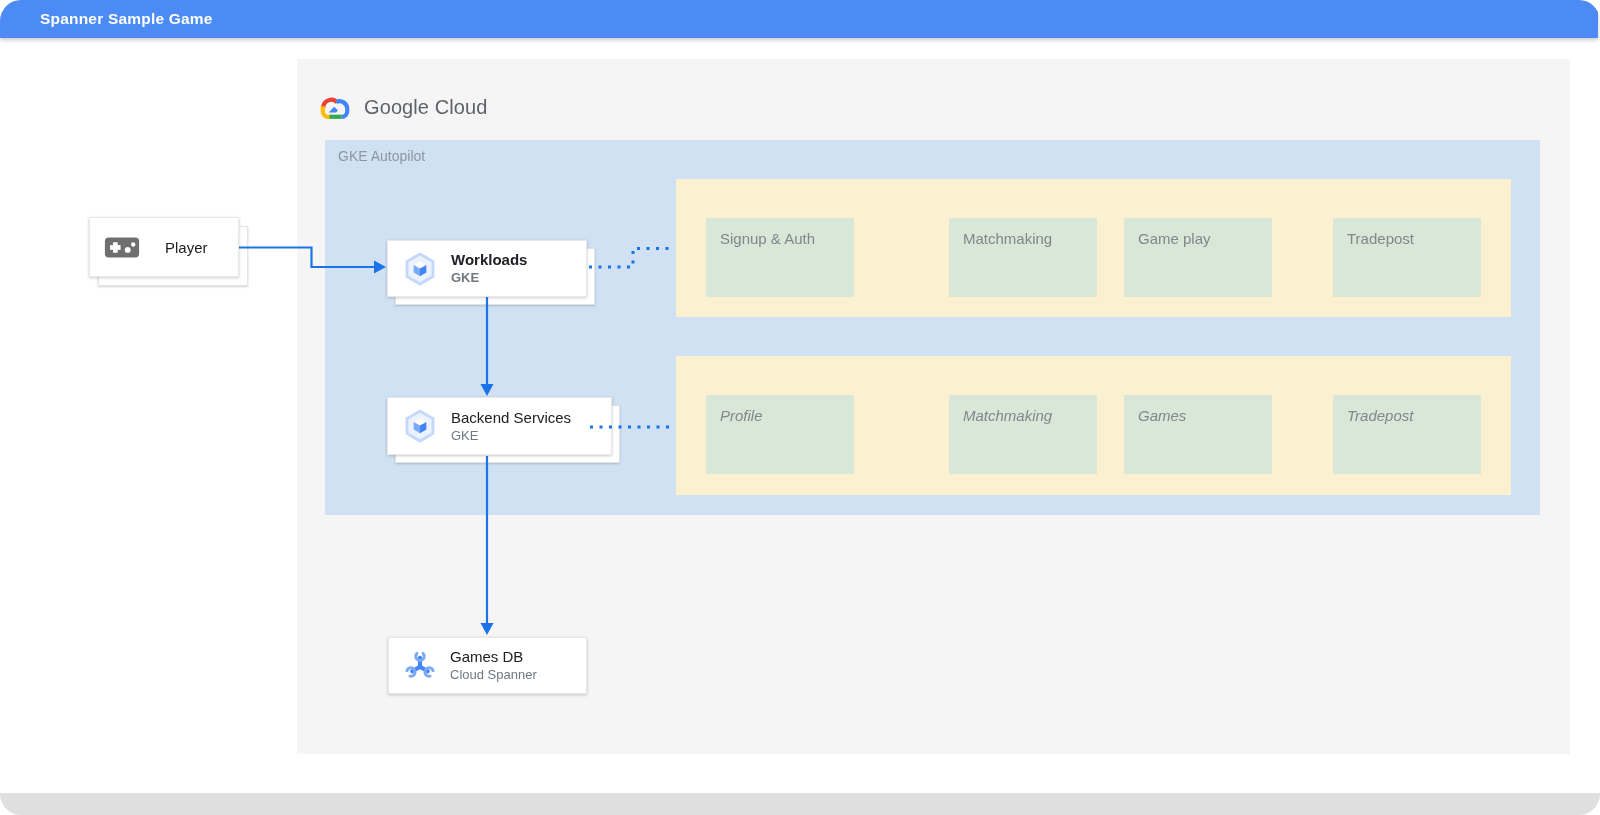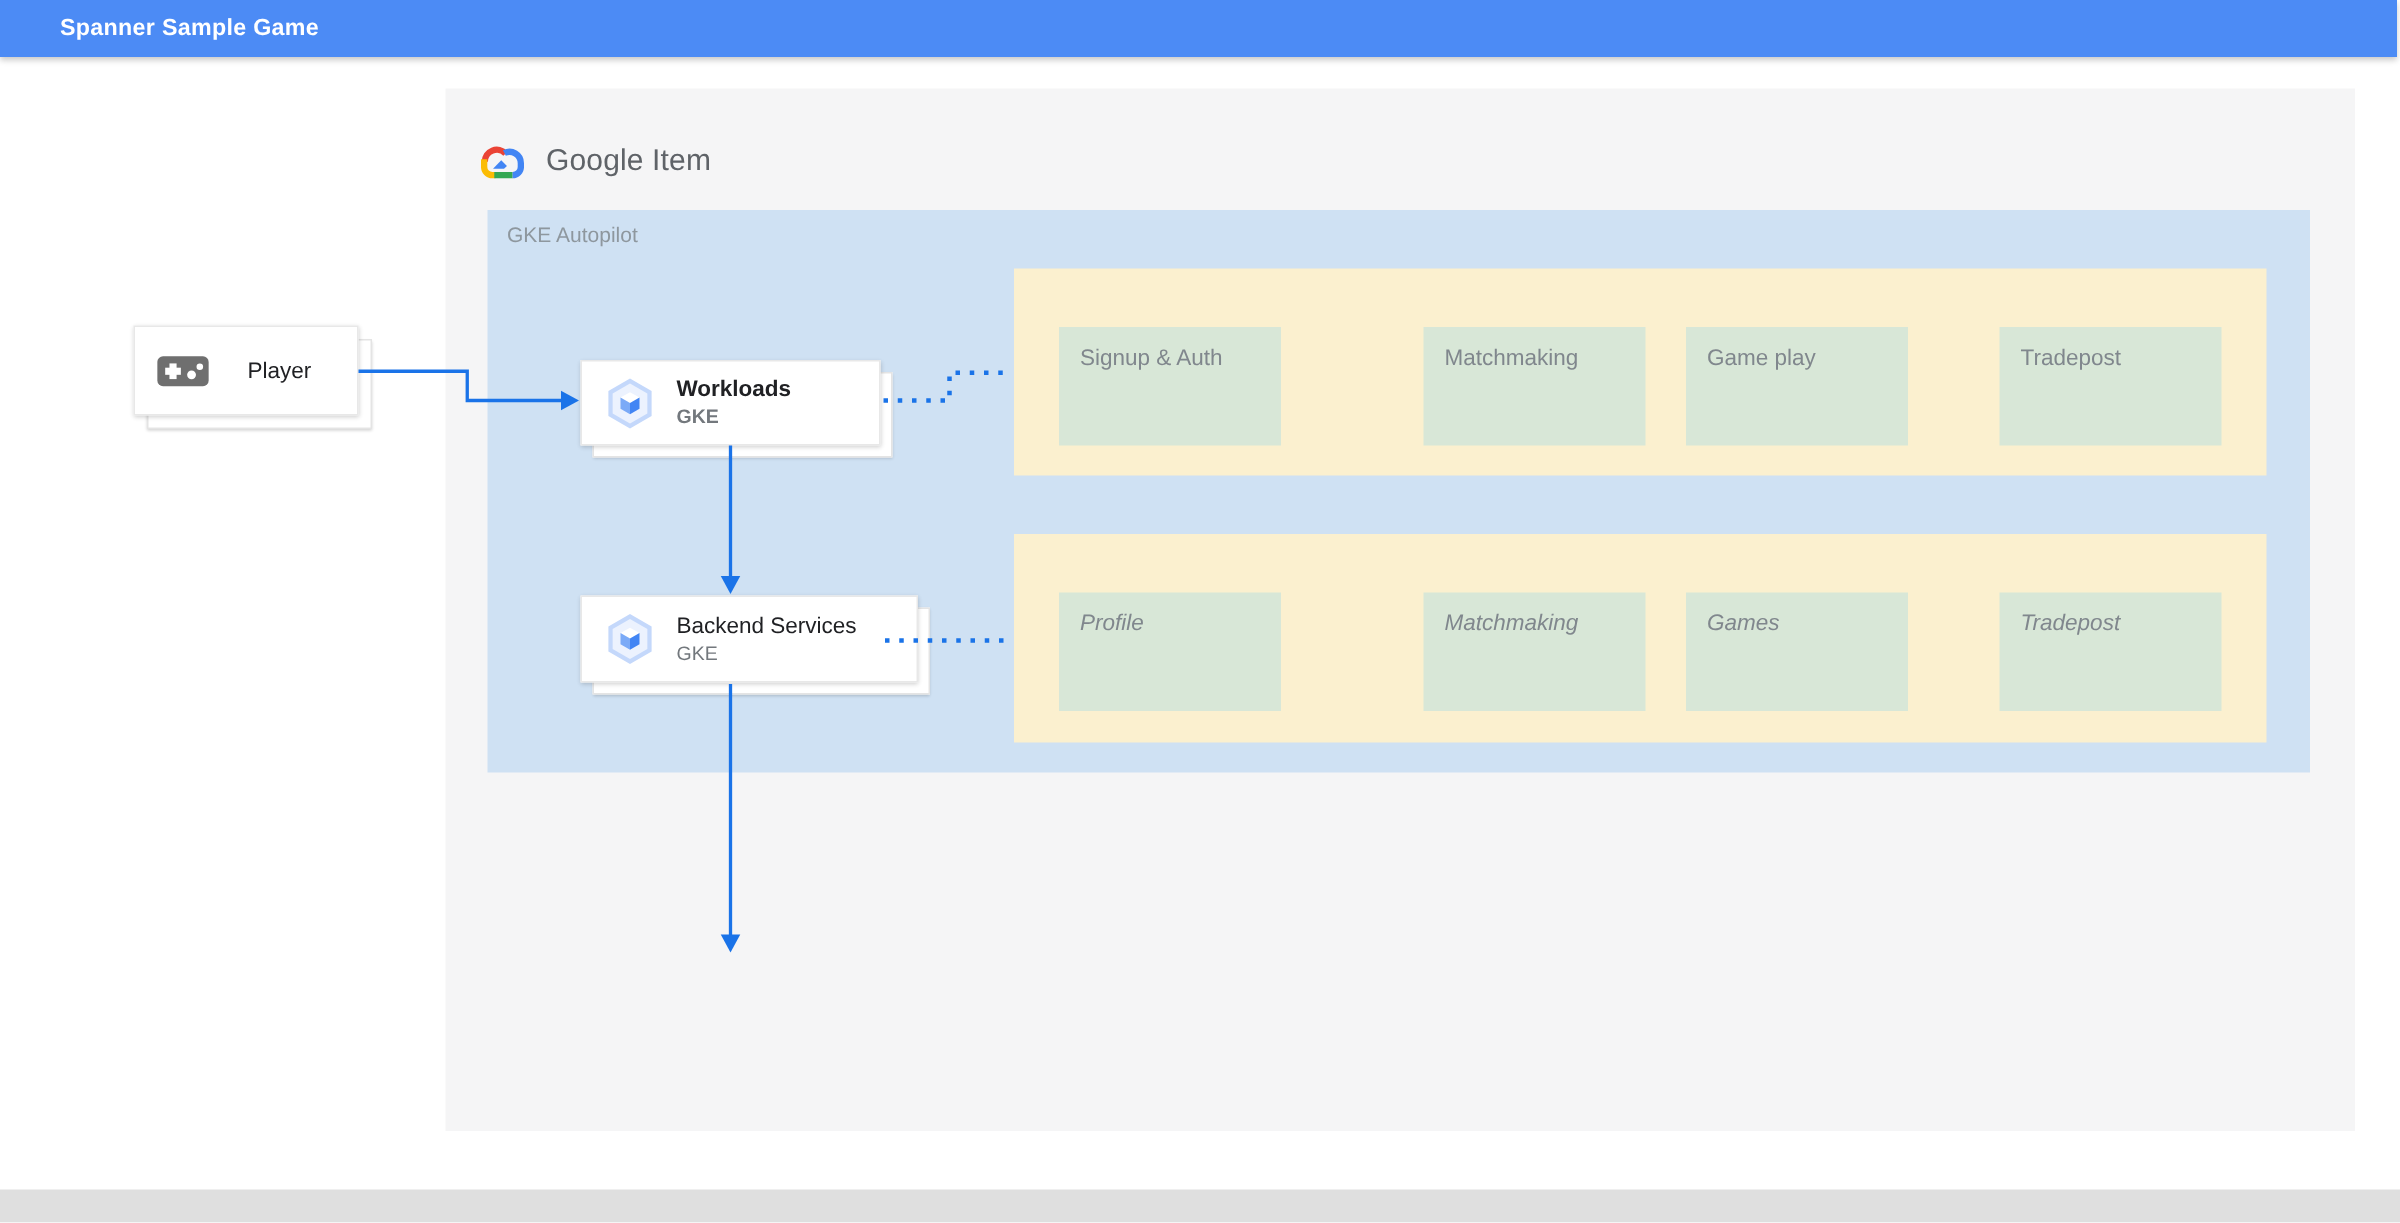--- a/index.html
+++ b/index.html
@@ -1,17 +1,17 @@
 <!DOCTYPE html>
 <html><head>
 <meta charset="utf-8">
 <style>
   * { margin:0; padding:0; box-sizing:border-box; }
   body { background:#ffffff; font-family:"Liberation Sans", sans-serif; }
-  .screen { position:relative; width:1600px; height:815px; background:#ffffff; overflow:hidden; }
+  .screen { position:relative; width:1600px; height:815px; background:#ffffff; overflow:hidden;border-radius:21px; }
 
   
   .topbar {
     position:absolute; left:0; top:0; width:1598px; height:38px;
     background:#4c8bf5; color:#ffffff;
     box-shadow:0 2px 4px rgba(0,0,0,0.22);
     display:flex; align-items:center; padding-left:40px;
     font-size:15.5px; font-weight:bold; letter-spacing:0.2px;
     z-index:20;
   }
@@ -88,21 +88,21 @@
     <div class="logo" style="left:21px; top:35px; position:absolute;">
       <span class="node-icon">
         <svg width="34" height="27" viewBox="0 0 40 32">
           <path d="M 6 16.5 A 9.5 9.5 0 0 1 22.5 10" stroke="#ea4335" stroke-width="5" fill="none"></path>
           <path d="M 5.5 14.5 L 5.5 20.5 A 6.5 6.5 0 0 0 12 27 L 14.5 27" stroke="#fbbc04" stroke-width="5" fill="none"></path>
           <path d="M 13.5 27 L 28 27" stroke="#34a853" stroke-width="5" fill="none"></path>
           <path d="M 21.5 9.5 A 9 9 0 0 1 34.5 17.5 L 34.5 20.5 A 6.5 6.5 0 0 1 28 27" stroke="#4285f4" stroke-width="5" fill="none"></path>
           <path d="M 12.5 22 L 19 15.2 L 23.5 19.7 L 21.2 22 Z" fill="#4285f4"></path>
         </svg>
       </span>
-      <span class="logo-text">Google Item</span>
+      <span class="logo-text">Google Cloud</span>
     </div>
 
     <div class="gke-box" style="left:28px; top:81px;">
       <span class="gke-label">GKE Autopilot</span>
     </div>
   </div>
 
   <div class="service-row r1">
     <div class="service-box c1">
       <span>Signup &amp; Auth</span>
@@ -180,20 +180,45 @@
           <polygon points="32,19 24,23.5 24,33 32,28.5" fill="#4285f4"></polygon>
         </svg>
       </span>
       <span class="node-texts">
         <div class="node-title">Backend Services</div>
         <div class="node-sub">GKE</div>
       </span>
     </div>
   </div>
 
+  <div class="node" id="node-gamesdb">
+    <div class="card-front">
+      <span class="node-icon">
+        <svg width="36" height="36" viewBox="0 0 48 48">
+          <g>
+            <line x1="24" y1="25" x2="24" y2="13" stroke="#4285f4" stroke-width="5.5" stroke-linecap="round"></line>
+            <path d="M 19.8 7.2 A 5.6 5.6 0 1 0 28.2 7.2" fill="none" stroke="#7baaf7" stroke-width="4" stroke-linecap="round"></path>
+          </g>
+          <g transform="rotate(120 24 25)">
+            <line x1="24" y1="25" x2="24" y2="13" stroke="#4285f4" stroke-width="5.5" stroke-linecap="round"></line>
+            <path d="M 19.8 7.2 A 5.6 5.6 0 1 0 28.2 7.2" fill="none" stroke="#7baaf7" stroke-width="4" stroke-linecap="round"></path>
+          </g>
+          <g transform="rotate(240 24 25)">
+            <line x1="24" y1="25" x2="24" y2="13" stroke="#4285f4" stroke-width="5.5" stroke-linecap="round"></line>
+            <path d="M 19.8 7.2 A 5.6 5.6 0 1 0 28.2 7.2" fill="none" stroke="#7baaf7" stroke-width="4" stroke-linecap="round"></path>
+          </g>
+          <circle cx="24" cy="25" r="3.2" fill="#4285f4"></circle>
+        </svg>
+      </span>
+      <span class="node-texts">
+        <div class="node-title">Games DB</div>
+        <div class="node-sub">Cloud Spanner</div>
+      </span>
+    </div>
+  </div>
 
   <svg class="overlay" viewBox="0 0 1600 815">
     <path class="solid-line" d="M 239 247.5 L 311.5 247.5 L 311.5 267 L 375 267"></path>
     <polygon class="arrow-head" points="374,260.5 374,273.5 386,267"></polygon>
 
     <path class="solid-line" d="M 487 297 L 487 385"></path>
     <polygon class="arrow-head" points="480.5,384 493.5,384 487,396"></polygon>
 
     <path class="solid-line" d="M 487 456 L 487 624"></path>
     <polygon class="arrow-head" points="480.5,623 493.5,623 487,635"></polygon>

